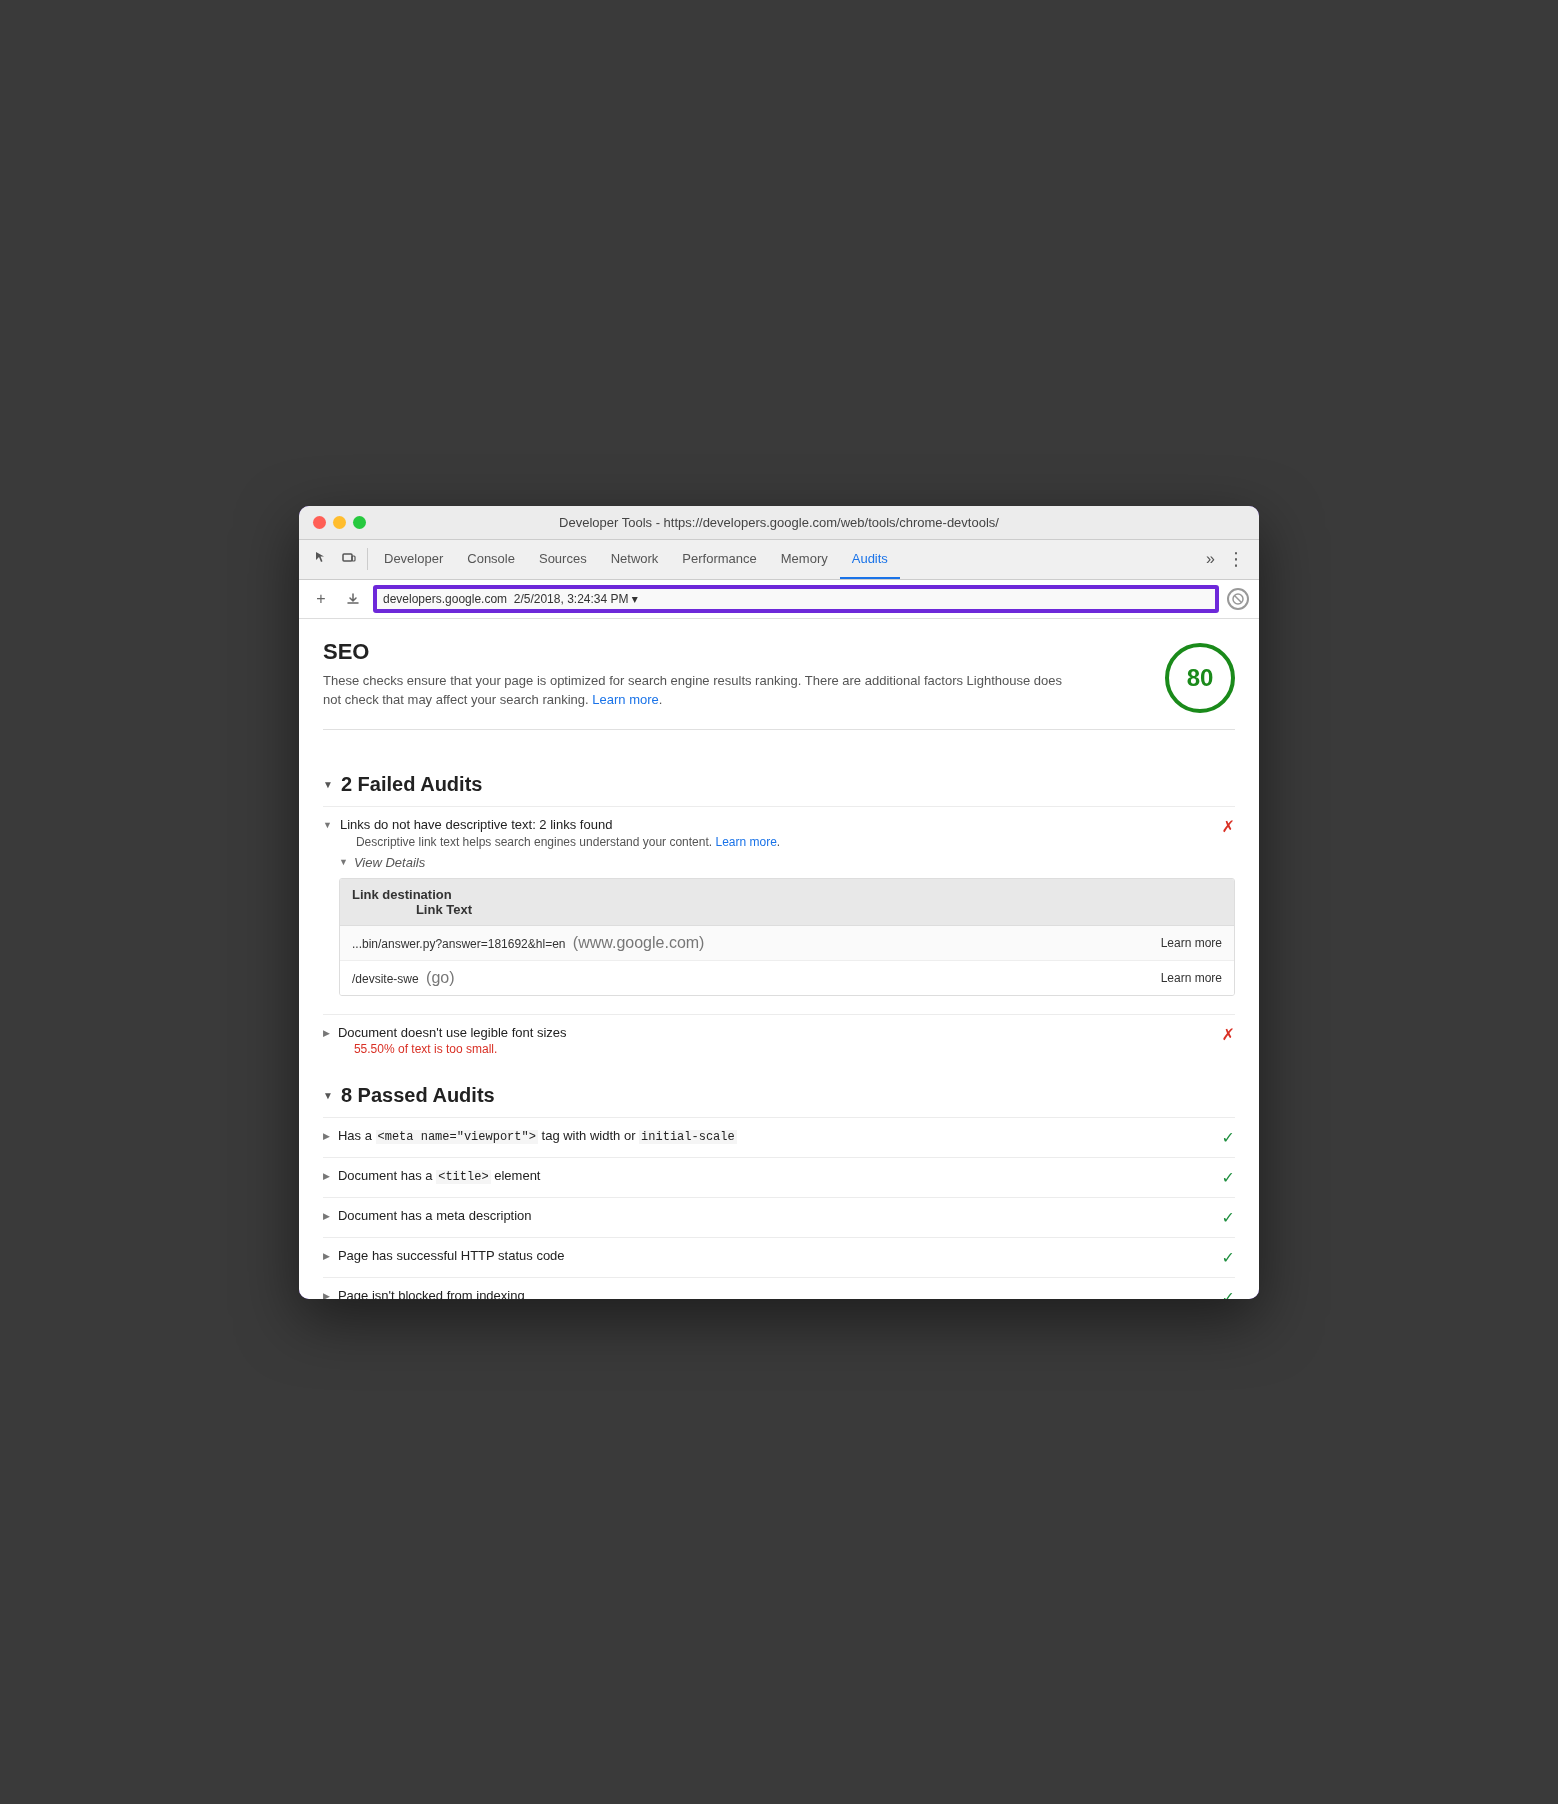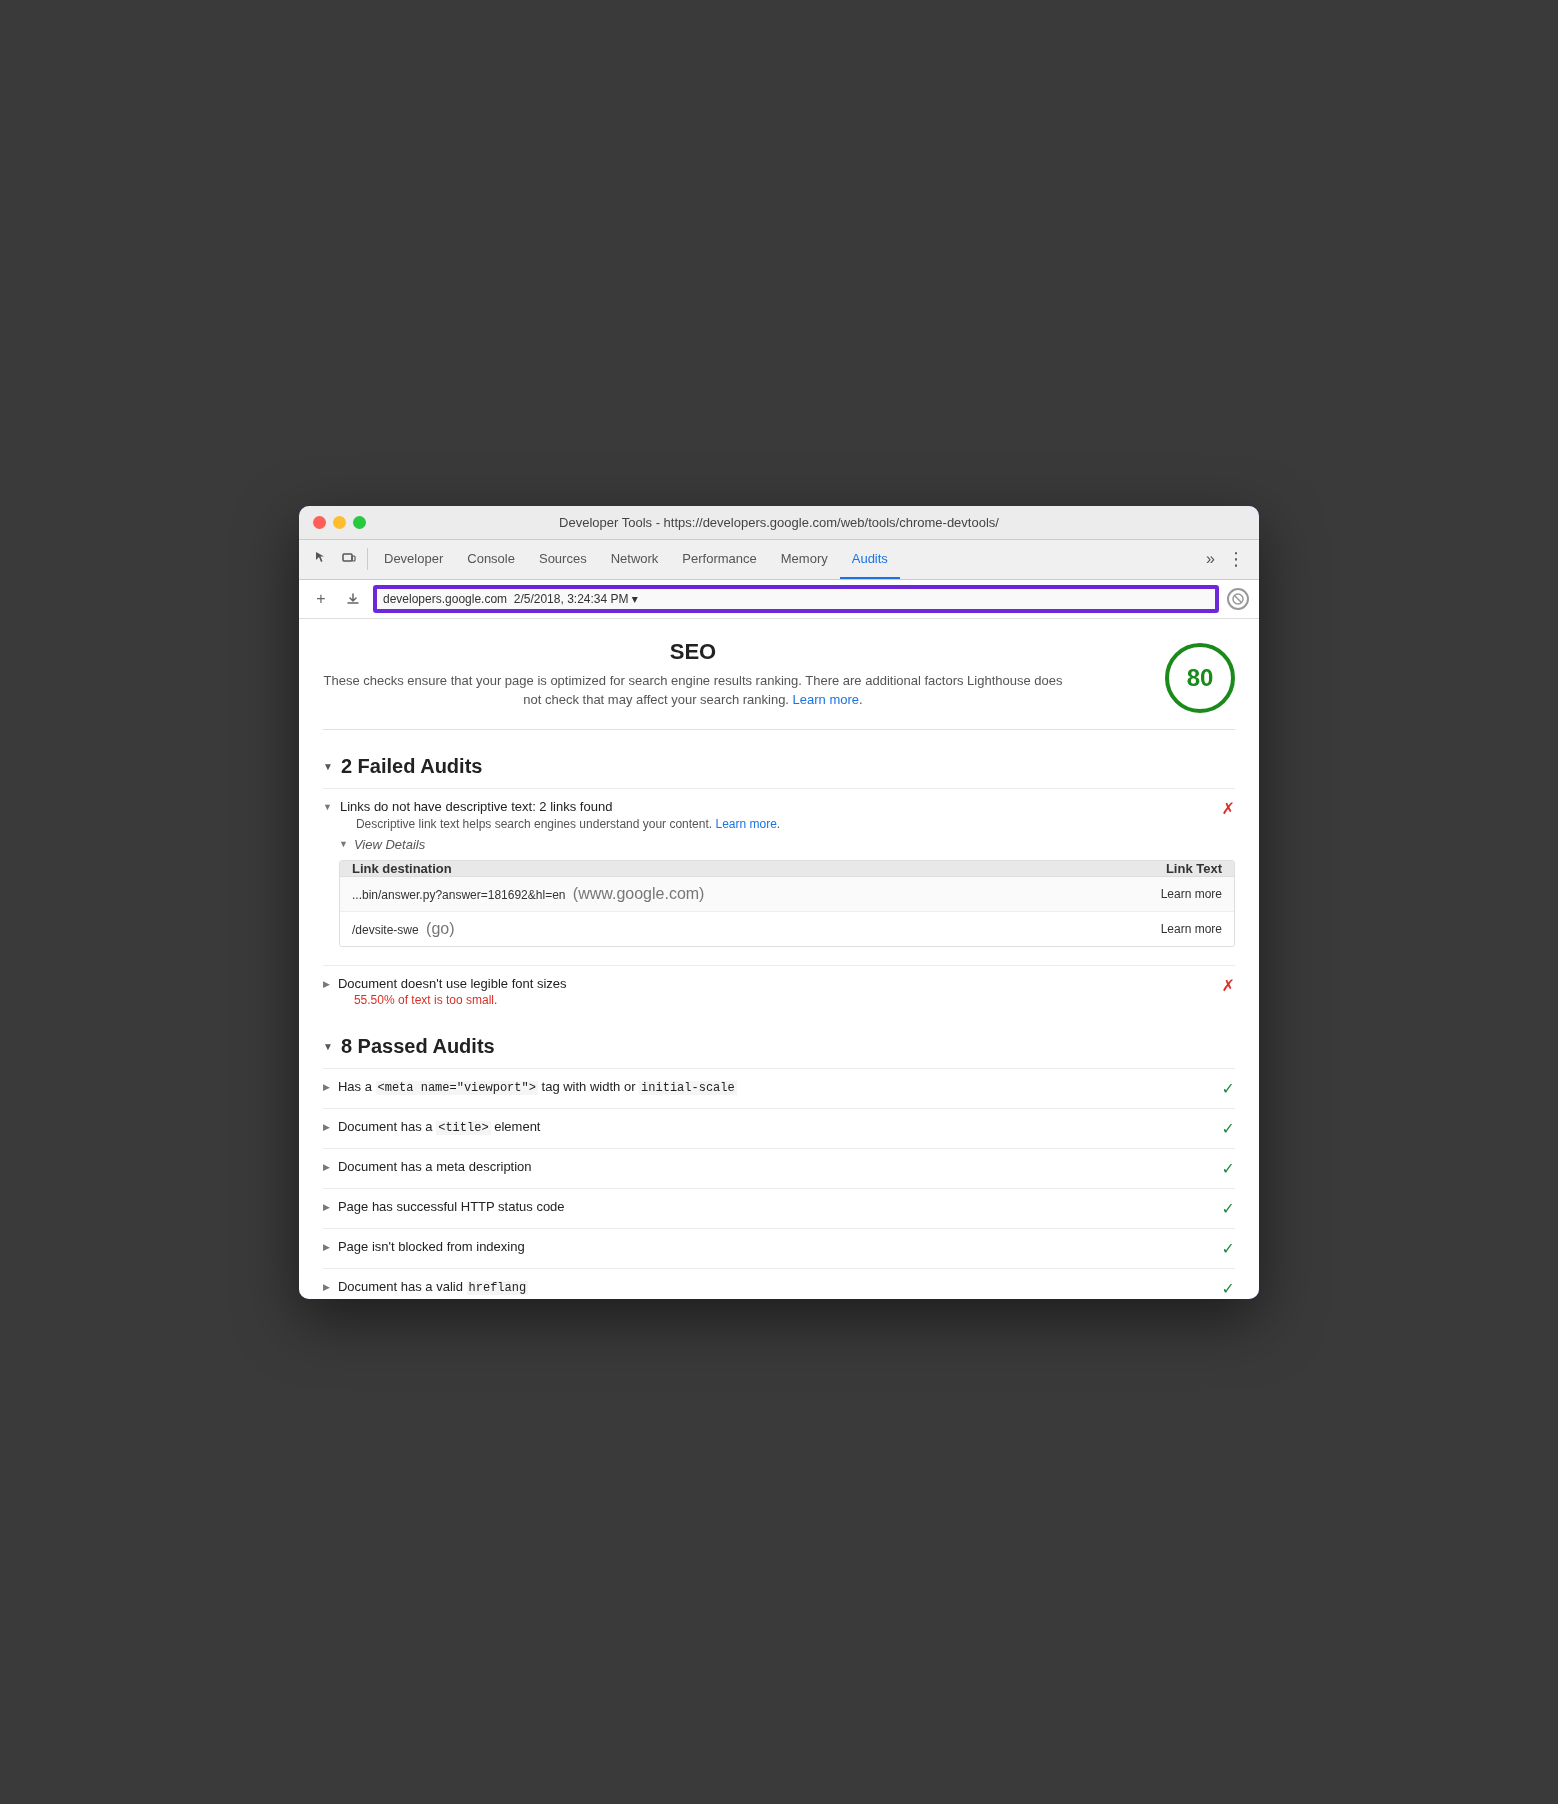--- a/index.html
+++ b/index.html
@@ -152,24 +152,23 @@
       background: #fff;
       padding: 20px 24px;
       overflow-y: auto;
       max-height: 680px;
     }
     
     .seo-header {
       display: flex;
       align-items: flex-start;
       justify-content: space-between;
-      margin-bottom: 11px;
+      margin-bottom: 29px;
       padding-bottom: 16px;
       border-bottom: 1px solid #e0e0e0;
-      text-align: center;
     }
     .seo-title {
       font-size: 22px;
       font-weight: 600;
       color: #222;
       margin-bottom: 6px;
     }
     .seo-desc {
       font-size: 13px;
       color: #555;
@@ -277,24 +276,25 @@
     .details-table {
       margin: 8px 0 8px 16px;
       border: 1px solid #ddd;
       border-radius: 3px;
       overflow: hidden;
       font-size: 13px;
     }
     .table-header-row {
       display: flex;
       background: #e8e8e8;
-      padding: 0 12px;
+      padding: 8px 12px;
       font-weight: 600;
       color: #333;
       border-bottom: 1px solid #ddd;
+      flex-direction: column;
     }
     .col-dest { flex: 1; }
     .col-text { width: 120px; text-align: right; }
     .table-data-row {
       display: flex;
       padding: 8px 12px;
       border-bottom: 1px solid #eee;
       background: #fff;
       align-items: center;
     }

